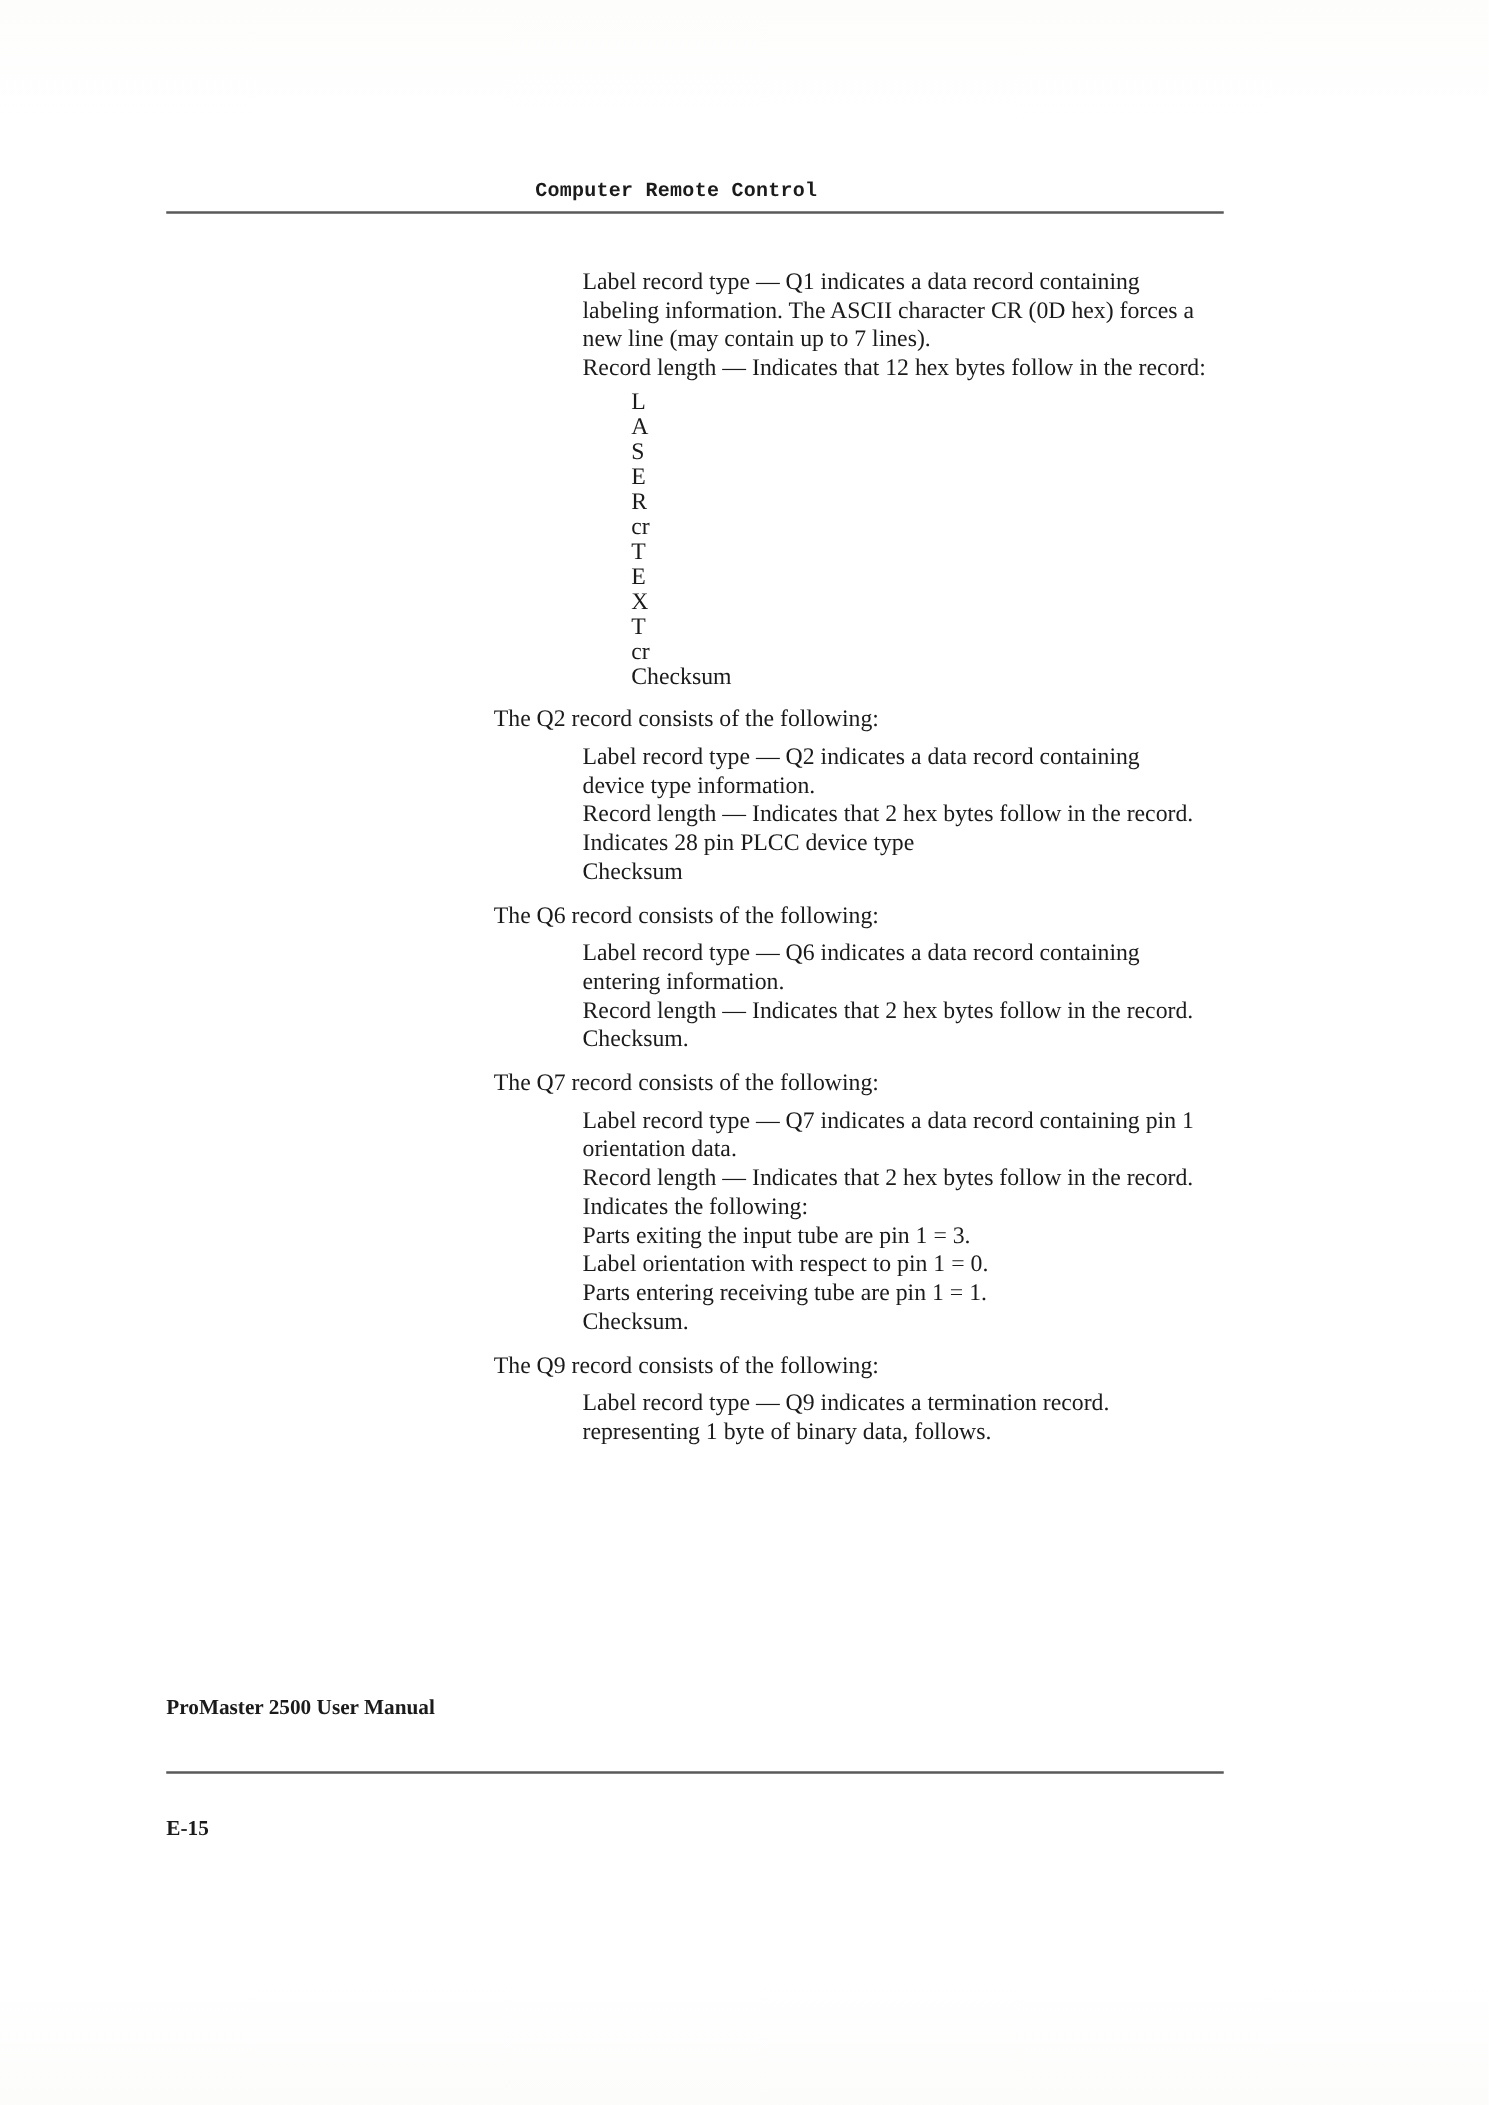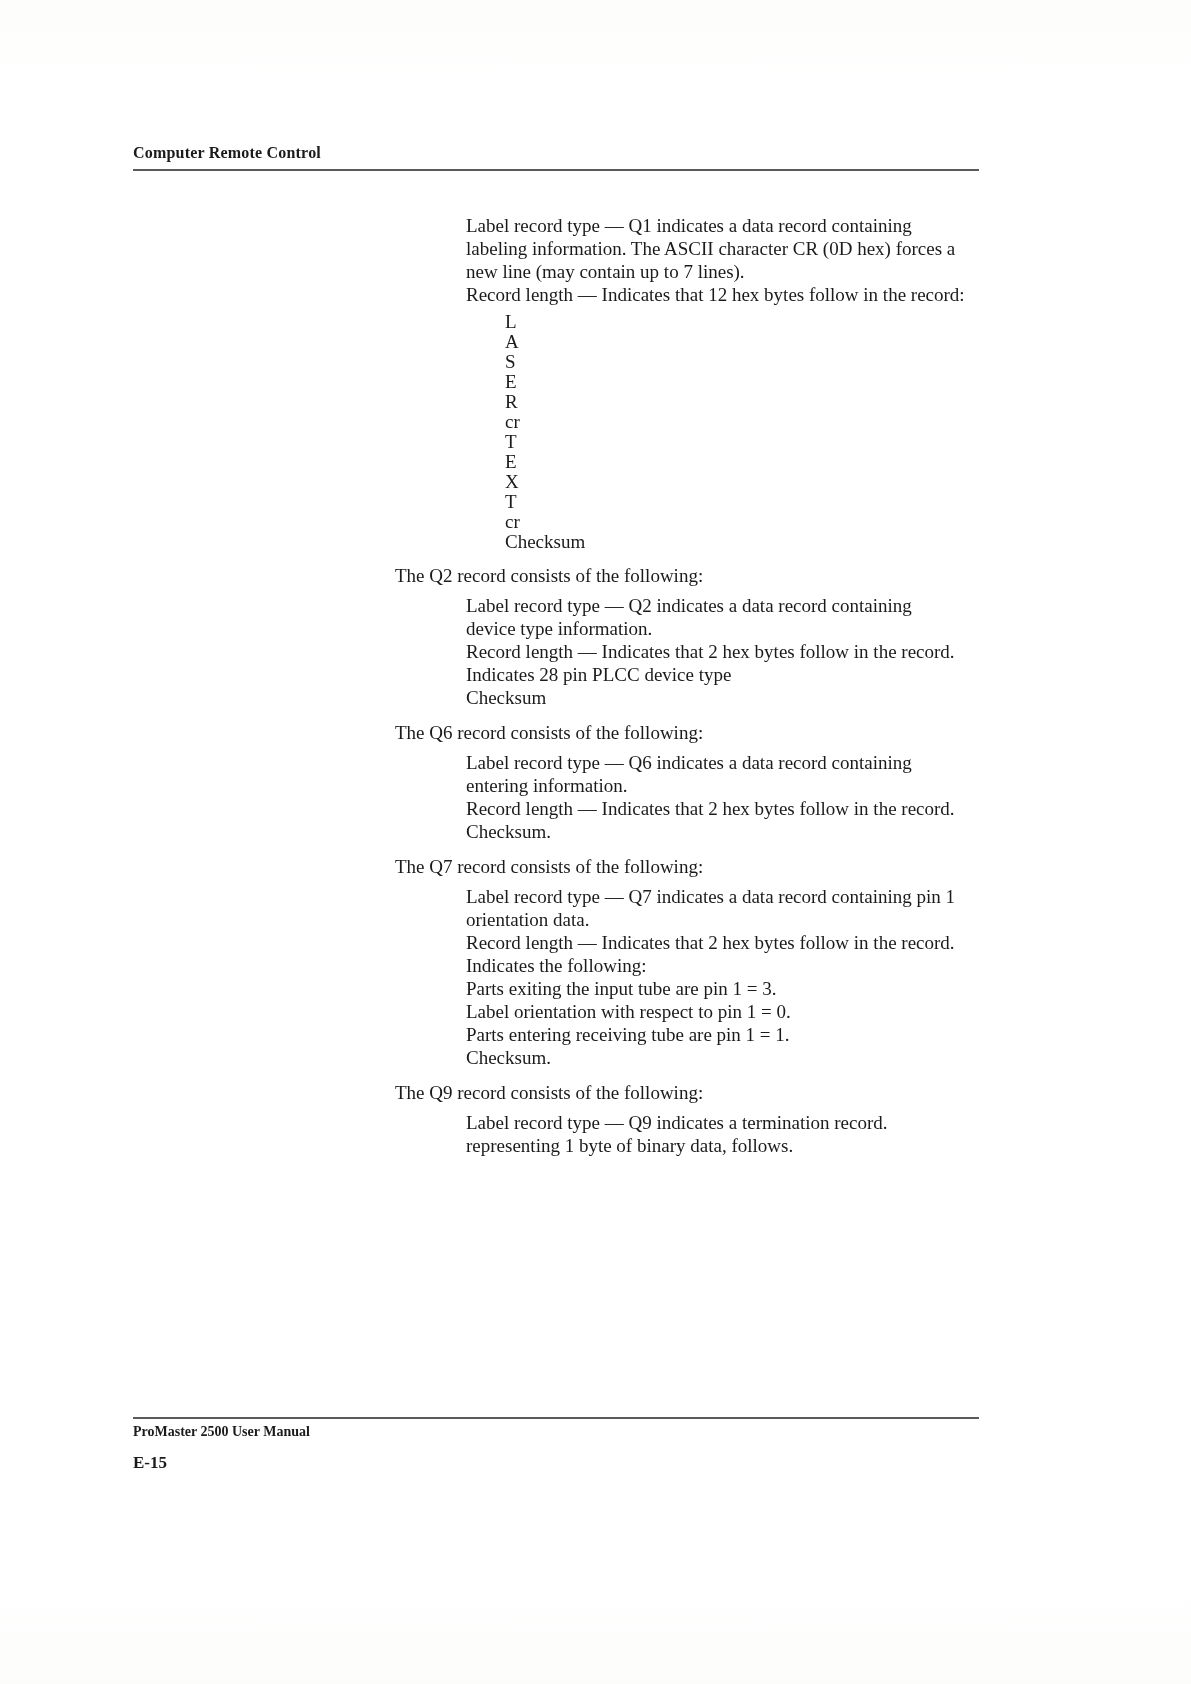--- a/index.html
+++ b/index.html
@@ -14,26 +14,27 @@
     background: linear-gradient(180deg, #fdfdfc 0%, #ffffff 6%, #ffffff 94%, #fcfcfb 100%);
     font-family: "Liberation Serif", "DejaVu Serif", serif;
     color: #1b1b1b;
     overflow: hidden;
   }
 
   
   .header-title {
     position: absolute;
     top: 144px;
-    left: 133px;
+    left: 118px;
     width: 846px;
-    text-align: left;
+    text-align: center;
     font-size: 16px;
     font-weight: bold;
     letter-spacing: 0.2px;
+    font-family: Liberation Mono, monospace;
   }
   .header-rule {
     position: absolute;
     top: 169px;
     left: 133px;
     width: 846px;
     height: 2px;
     background: #5a5a5a;
   }
 
@@ -72,23 +73,23 @@
   .footer-rule {
     position: absolute;
     top: 1417px;
     left: 133px;
     width: 846px;
     height: 2px;
     background: #5a5a5a;
   }
   .footer-left {
     position: absolute;
-    top: 1424px;
+    top: 1356px;
     left: 133px;
-    font-size: 14px;
+    font-size: 17px;
     font-weight: bold;
   }
   .footer-right {
     position: absolute;
     top: 1424px;
     left: 133px;
     width: 846px;
     font-size: 17px;
     font-weight: bold;
     margin-top: 29px;

